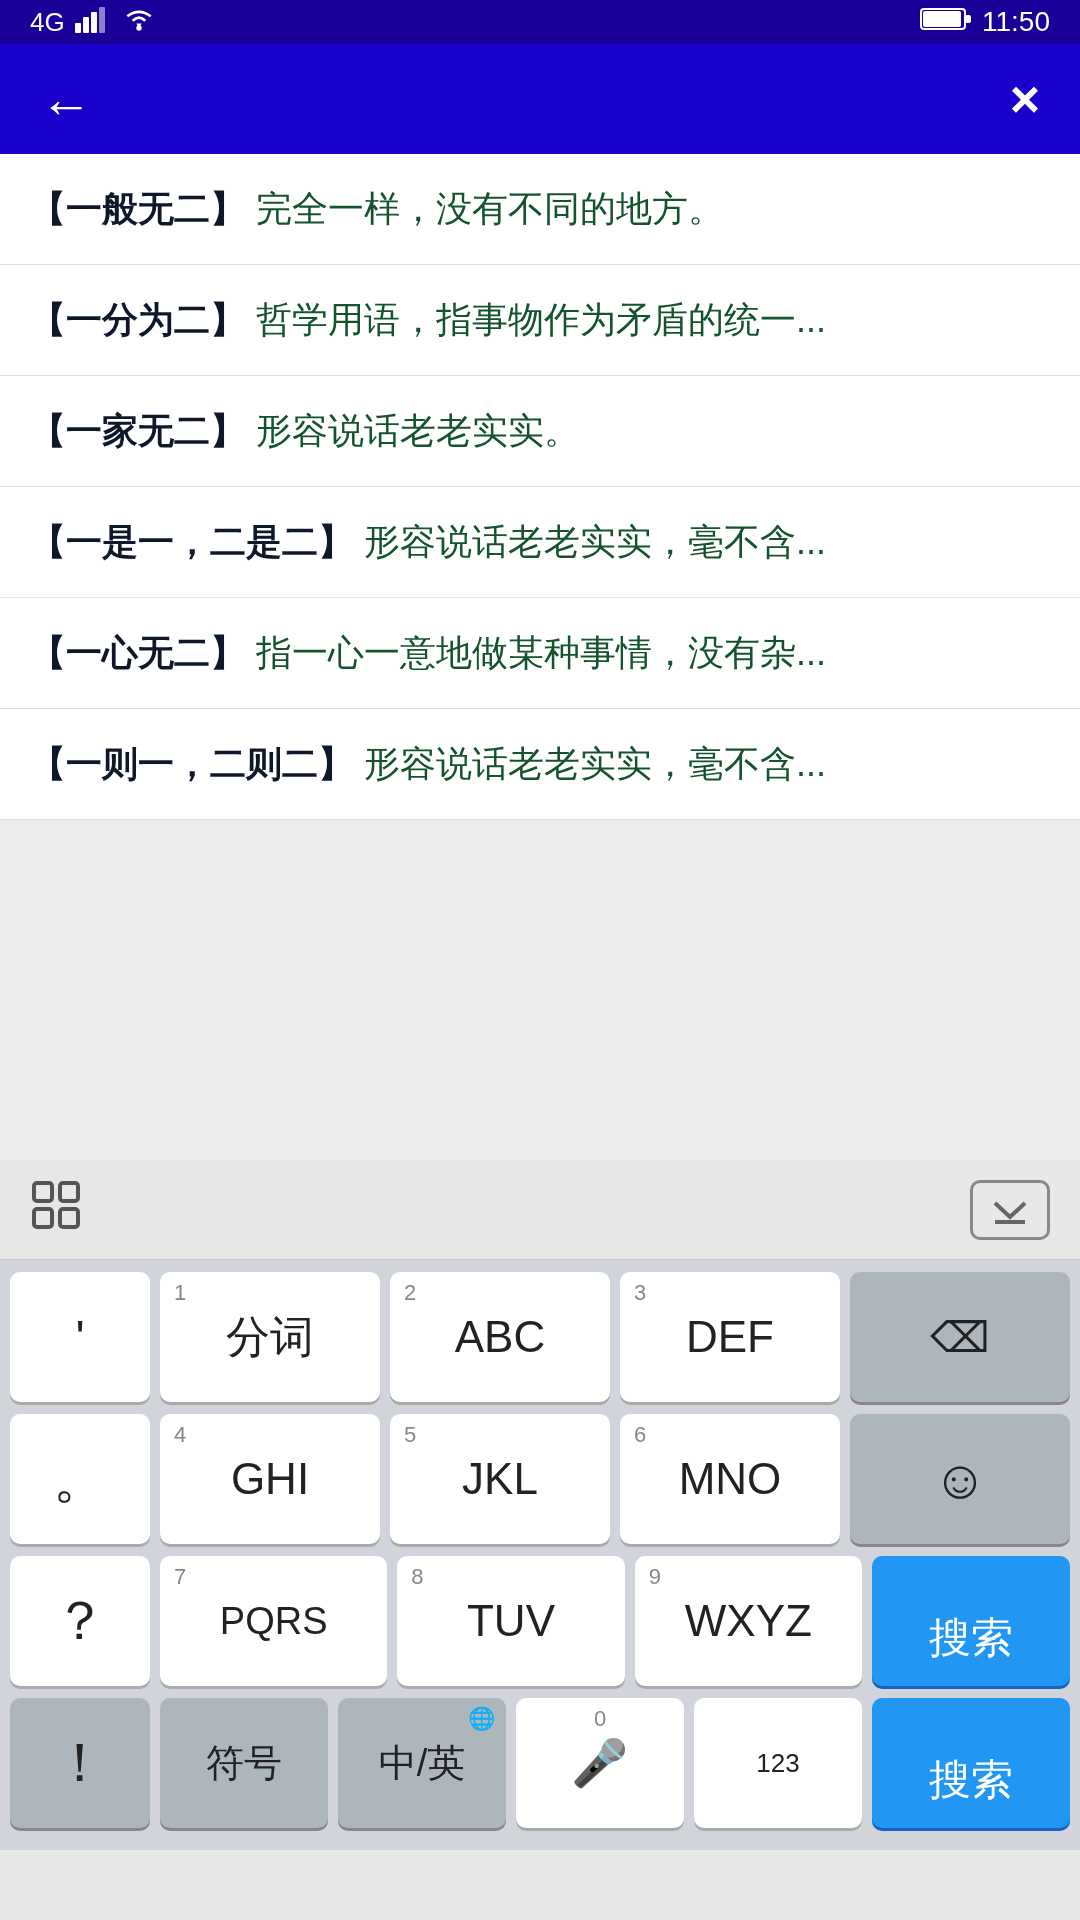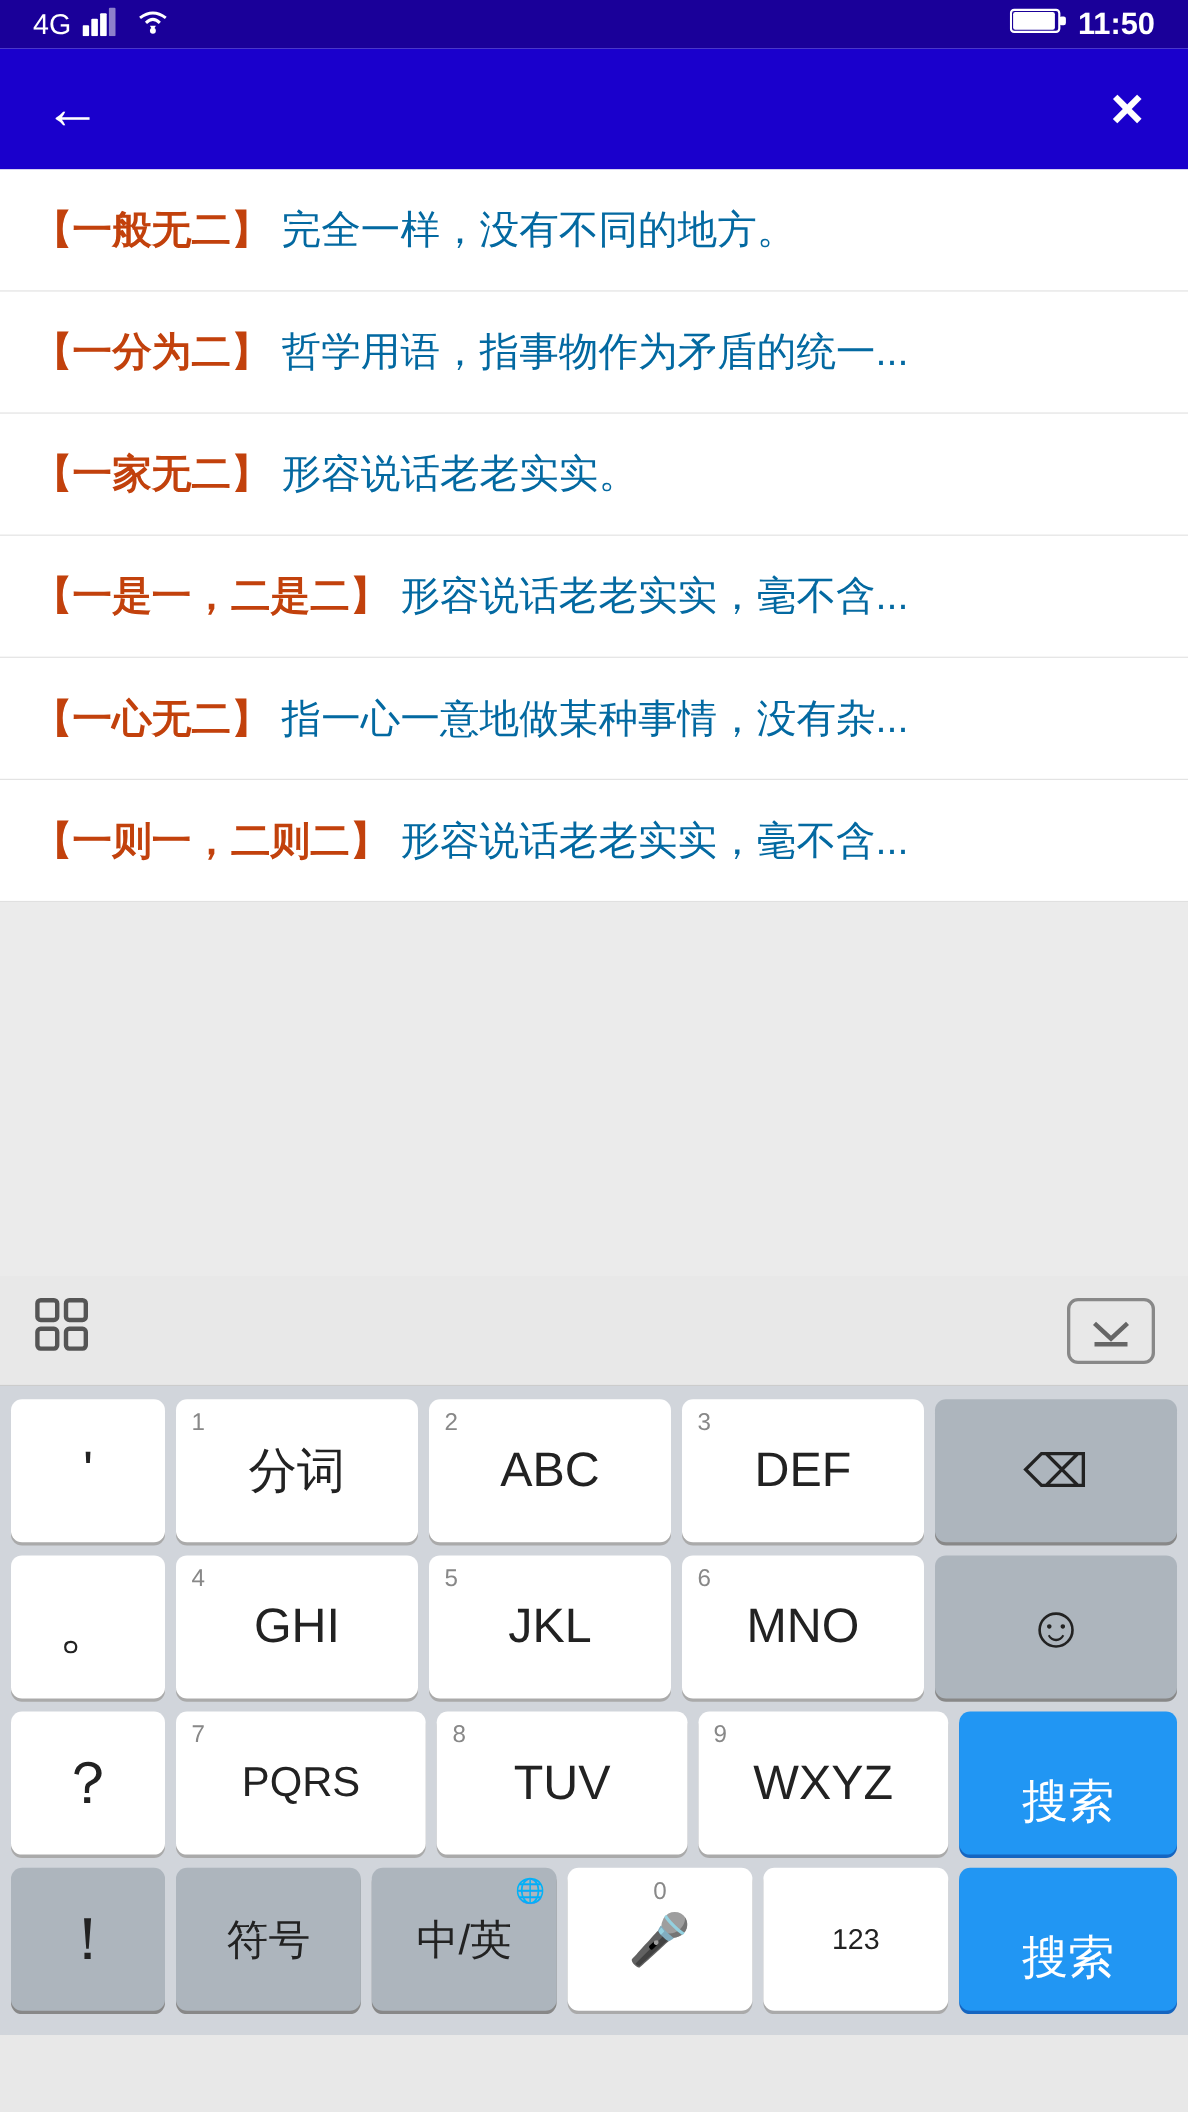--- a/index.html
+++ b/index.html
@@ -61,25 +61,25 @@
     }
     .result-item {
       padding: 28px 30px;
       border-bottom: 1px solid #e0e0e0;
       font-size: 36px;
       line-height: 1.5;
       color: #333;
       cursor: pointer;
     }
     .result-item .term {
-      color: #c2410c;
+      color: #0f172a;
       font-weight: bold;
     }
     .result-item .desc {
-      color: #0369a1;
+      color: #14532d;
     }
 
     
     .empty-area {
       background: #ebebeb;
       height: 340px;
     }
 
     
     .keyboard-wrapper {
@@ -229,21 +229,21 @@
     </span>
   </div>
   <div class="status-right">
     <span>
       <svg width="52" height="26" viewBox="0 0 52 26" fill="none">
         <rect x="1" y="3" width="44" height="20" rx="3" stroke="white" stroke-width="2"></rect>
         <rect x="3" y="5" width="38" height="16" rx="2" fill="white"></rect>
         <rect x="45" y="9" width="6" height="8" rx="2" fill="white"></rect>
       </svg>
     </span>
-    <span style="color:white;font-size:28px;font-weight:bold;">11:50</span>
+    <span style="color:white;font-size:28px;font-weight:normal;">11:50</span>
   </div>
 </div>
 
 <div class="header">
   <span class="header-back">←</span>
   <span class="header-close">×</span>
 </div>
 
 <div class="results-area">
   <div class="result-item">

